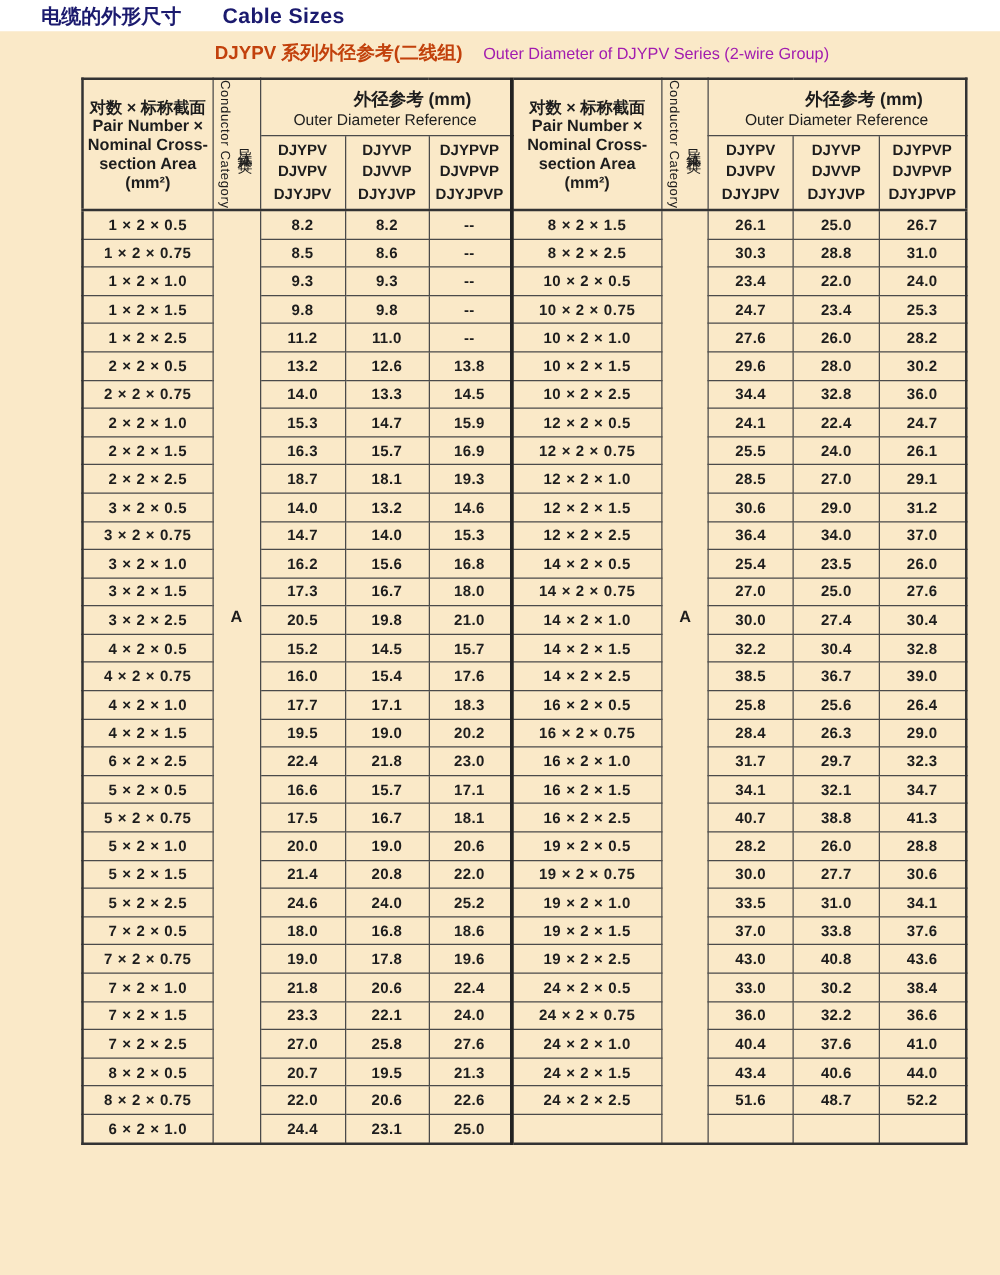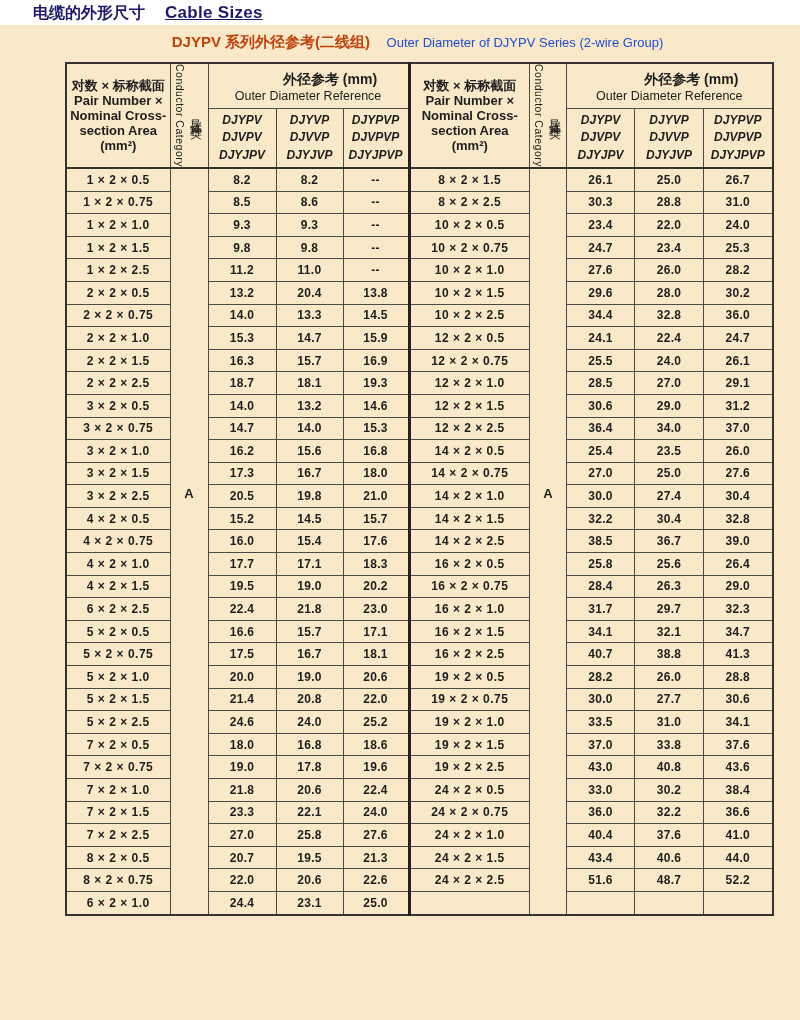--- a/index.html
+++ b/index.html
@@ -4,42 +4,42 @@
 <style>
   html,body { margin:0; padding:0; }
   .page {
     position:relative; width:800px; height:1020px;
     background:#FAE9C8; overflow:hidden;
     font-family:"Liberation Sans","DejaVu Sans",sans-serif;
     color:#1d1d1d;
   }
   .topbar { position:absolute; top:0; left:0; width:800px; height:25px; background:#FFFFFF; }
   .title-row {
-    position:absolute; top:3px; left:33px; display:flex; gap:20px; align-items:baseline;
+    position:absolute; top:3px; left:33px; display:flex; gap:33px; align-items:baseline;
     color:#1B1A6E; font-weight:bold; white-space:nowrap;
   }
   .title-zh { font-size:16px; }
-  .title-en { font-size:17px; letter-spacing:0.3px;text-decoration:underline; }
+  .title-en { font-size:17px; letter-spacing:0.3px; }
   .subtitle { position:absolute; top:33px; left:65px; width:705px; text-align:center; white-space:nowrap; }
   .subtitle-zh { font-size:15px; font-weight:600; color:#c2410c; }
-  .subtitle-en { font-size:13px; margin-left:12px; color:#1d4ed8;margin-top:12px; }
+  .subtitle-en { font-size:13px; margin-left:12px; color:#a21caf;margin-top:12px; }
 
   .table-wrap { position:absolute; left:65px; top:62px; display:flex; align-items:flex-start; }
   table.half {
     border-collapse:collapse; table-layout:fixed;
     background:transparent;
   }
   table.left-half  { width:343px; border:2px solid #333; border-right:3px solid #222; }
   table.right-half { width:362px; border:2px solid #333; border-left:none; }
   .right-half tbody tr > td:first-child, .right-half .hrow1 th:first-child { border-left:none; }
   th, td { border:1px solid #4a4a4a; padding:0; text-align:center; vertical-align:middle; }
   thead { border-bottom:2px solid #333; }
 
   .hrow1 .od-h { height:40px; }
-  .hrow2 th { height:53px;font-style:italic; }
+  .hrow2 th { height:53px; }
   tbody td { height:21.6px; }
 
   .pair-h {
     font-size:13px; font-weight:700; line-height:15px; white-space:pre-line; color:#1d1d1d;
   }
   .cond-h { }
   .cond-inner { display:flex; flex-direction:row; justify-content:center; align-items:center; gap:1px; }
   .cond-en { writing-mode:vertical-rl; font-size:10.5px; font-weight:400; letter-spacing:0.5px; }
   .cond-zh { writing-mode:vertical-rl; font-size:12px; font-weight:400; letter-spacing:3px; }
   .od-zh { font-size:14px; font-weight:600; line-height:18px; padding-top:2px;padding-left:44px; }
@@ -140,21 +140,21 @@
           </tr>
           <tr>
             <td class="pair-cell">1 × 2 × 2.5</td>
             <td class="val-cell">11.2</td>
             <td class="val-cell">11.0</td>
             <td class="val-cell">--</td>
           </tr>
           <tr>
             <td class="pair-cell">2 × 2 × 0.5</td>
             <td class="val-cell">13.2</td>
-            <td class="val-cell">20.4</td>
+            <td class="val-cell">12.6</td>
             <td class="val-cell">13.8</td>
           </tr>
           <tr>
             <td class="pair-cell">2 × 2 × 0.75</td>
             <td class="val-cell">14.0</td>
             <td class="val-cell">13.3</td>
             <td class="val-cell">14.5</td>
           </tr>
           <tr>
             <td class="pair-cell">2 × 2 × 1.0</td>

